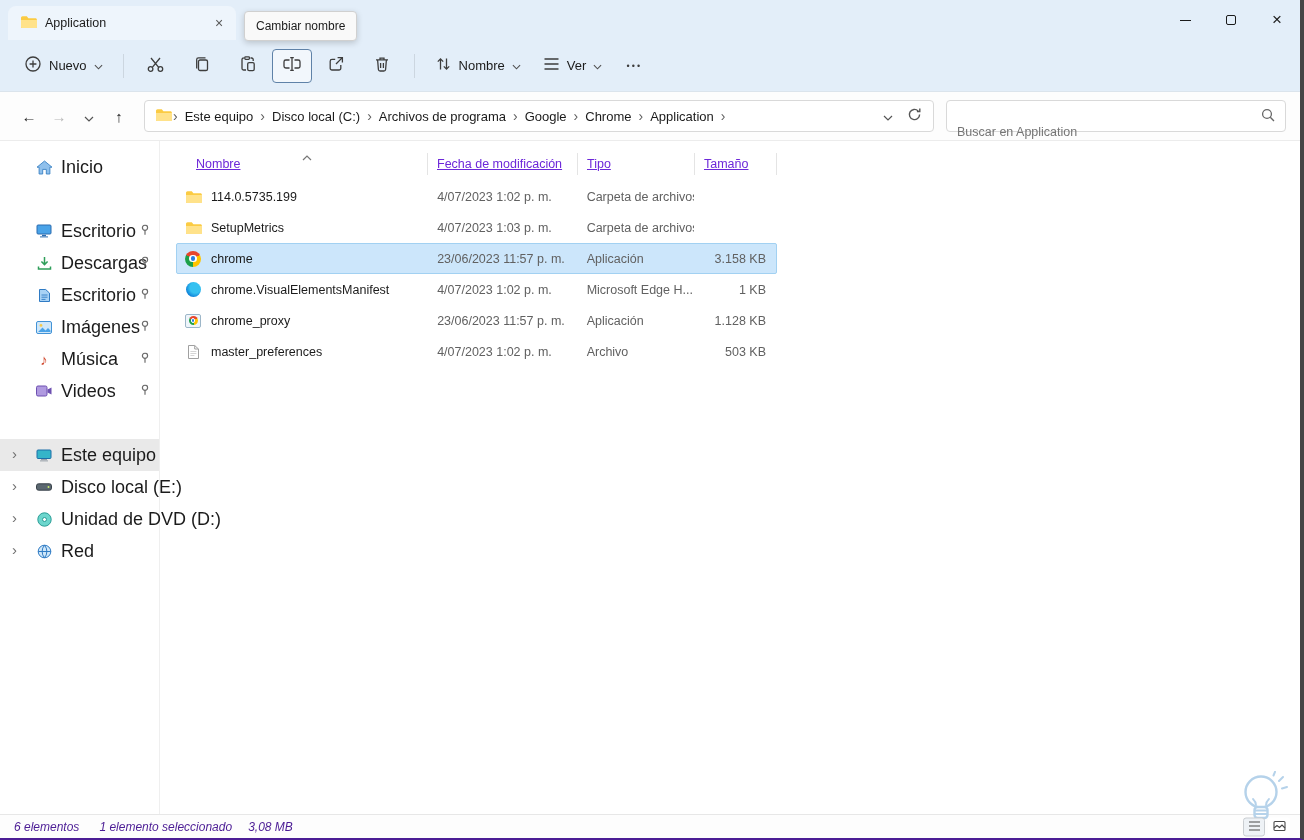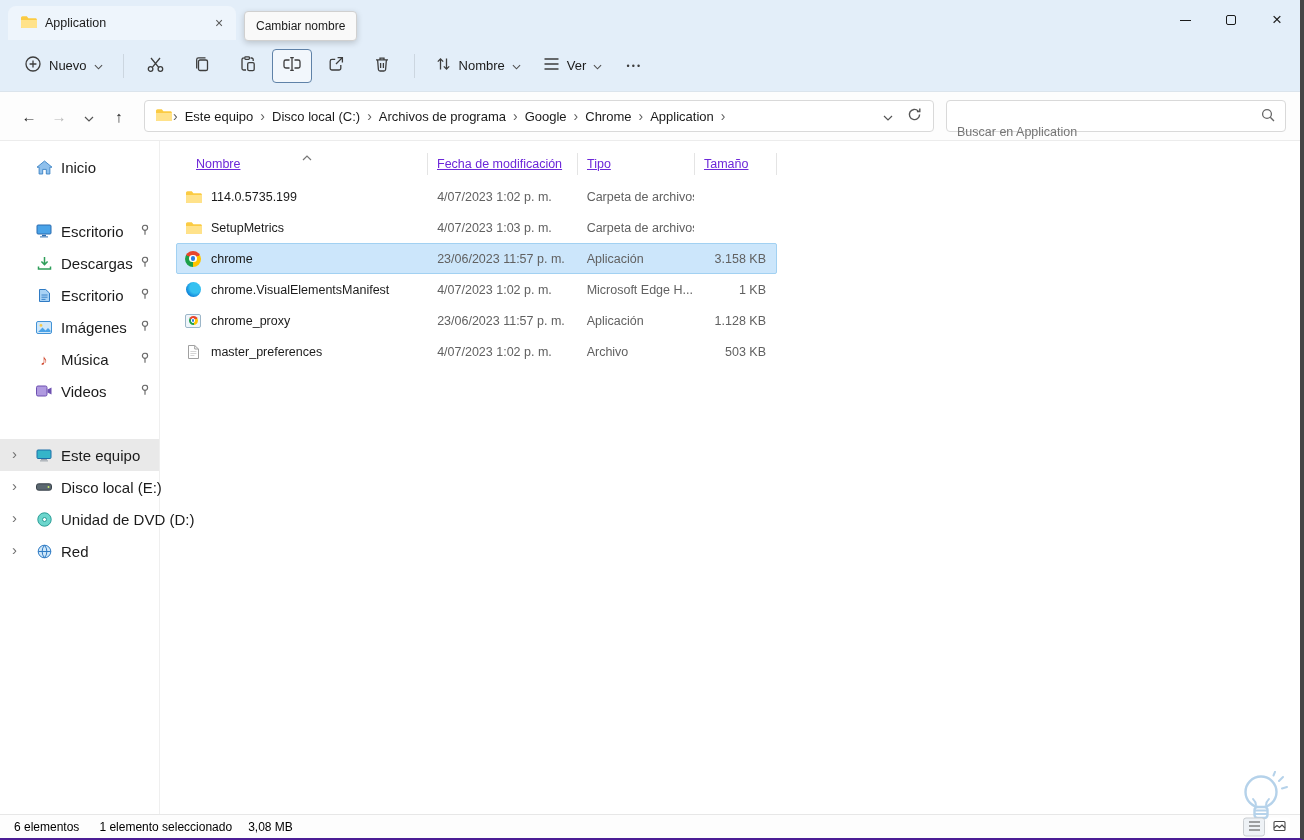--- a/index.html
+++ b/index.html
@@ -39,21 +39,21 @@
   .addr-btn { width:26px; height:26px; display:flex; align-items:center; justify-content:center; border-radius:4px; color:#555; flex:0 0 auto; }
   .searchbox { width:340px; height:32px; margin-left:12px; background:#fff; border:1px solid #d9d9d9; border-radius:4px; display:flex; align-items:center; padding:0 10px; flex:0 0 auto; }
   .searchbox input { flex:1; border:none; outline:none; font:12.5px "Liberation Sans","DejaVu Sans",sans-serif; color:#be185d; background:transparent;margin-top:32px; }
   .searchbox input::placeholder { color:#757575; }
 
   
   .main { flex:1; display:flex; min-height:0; }
   .sidebar { width:160px; border-right:1px solid #efefef; padding-top:10px; flex:0 0 auto; }
   .side-item { height:32px; display:flex; align-items:center; padding-left:34px; position:relative; }
   .side-item .s-icon { width:20px; display:flex; justify-content:center; margin-right:7px; flex:0 0 auto; }
-  .side-label { font-size:15px; color:#1b1b1b; white-space:nowrap; }
+  .side-label { font-size:18px; color:#1b1b1b; white-space:nowrap; }
   .side-item .pin { position:absolute; right:9px; top:50%; transform:translateY(-50%); }
   .side-item .tchev { position:absolute; left:12px; top:50%; transform:translateY(-56%); color:#707070; font-size:15px; }
   .side-item.selected { background:#e9e9e9; }
   .side-gap { height:32px; }
   .note-glyph { font-size:15px; color:#d1492f; line-height:1; }
 
   
   .content { flex:1; position:relative; padding:10px 0 0 16px; min-width:0; }
   .listhead { display:flex; height:26px; align-items:center; position:relative; width:601px; }
   .hcell { font-size:12.5px; color:#6d28d9; border-right:1px solid #e4e4e4; height:22px; display:flex; align-items:center;text-decoration:underline; }
@@ -76,21 +76,21 @@
   .chrome-logo { width:16px; height:16px; border-radius:50%; position:relative; background:conic-gradient(from -60deg,#e8452c 0 120deg,#ffc400 0 240deg,#1ea049 0 360deg); }
   .chrome-logo::before { content:""; position:absolute; inset:4.2px; background:#fff; border-radius:50%; }
   .chrome-logo::after { content:""; position:absolute; inset:5.6px; background:#2a7de1; border-radius:50%; }
   .edge-logo { width:15px; height:15px; border-radius:50%; background:radial-gradient(circle at 62% 38%, #35c1f1 0 40%, #0d7ed6 75%, #0a5fb4 100%); }
   .proxy-window { width:16px; height:14px; border:1px solid #9db6c8; border-radius:2px; background:#eef5fb; display:flex; align-items:center; justify-content:center; }
   .chrome-mini { width:9px; height:9px; border-radius:50%; background:conic-gradient(from -60deg,#e8452c 0 120deg,#ffc400 0 240deg,#1ea049 0 360deg); position:relative; }
   .chrome-mini::after { content:""; position:absolute; inset:2.4px; background:#2a7de1; border:1px solid #fff; border-radius:50%; }
 
   
   .statusbar { height:24px; border-top:1px solid #e7e7e7; background:#fdfdfd; display:flex; align-items:center; padding:0 14px; flex:0 0 auto; position:relative; }
-  .status-text { font-size:12px; color:#000000; white-space:nowrap; }
+  .status-text { font-size:12px; color:#4c1d95; white-space:nowrap;font-style:italic; }
   .st-1 { margin-right:20px; }
   .st-2 { margin-right:16px; }
   .view-toggles { position:absolute; right:10px; top:50%; transform:translateY(-50%); display:flex; gap:3px; z-index:7; }
   .vt-btn { width:22px; height:19px; display:flex; align-items:center; justify-content:center; border-radius:3px; background:#fff; }
   .vt-btn.active { background:#eef2f6; border:1px solid #c9cdd1; }
 
   .lightbulb { position:absolute; right:14px; bottom:8px; z-index:6; }
 </style>
 </head>
 <body>

